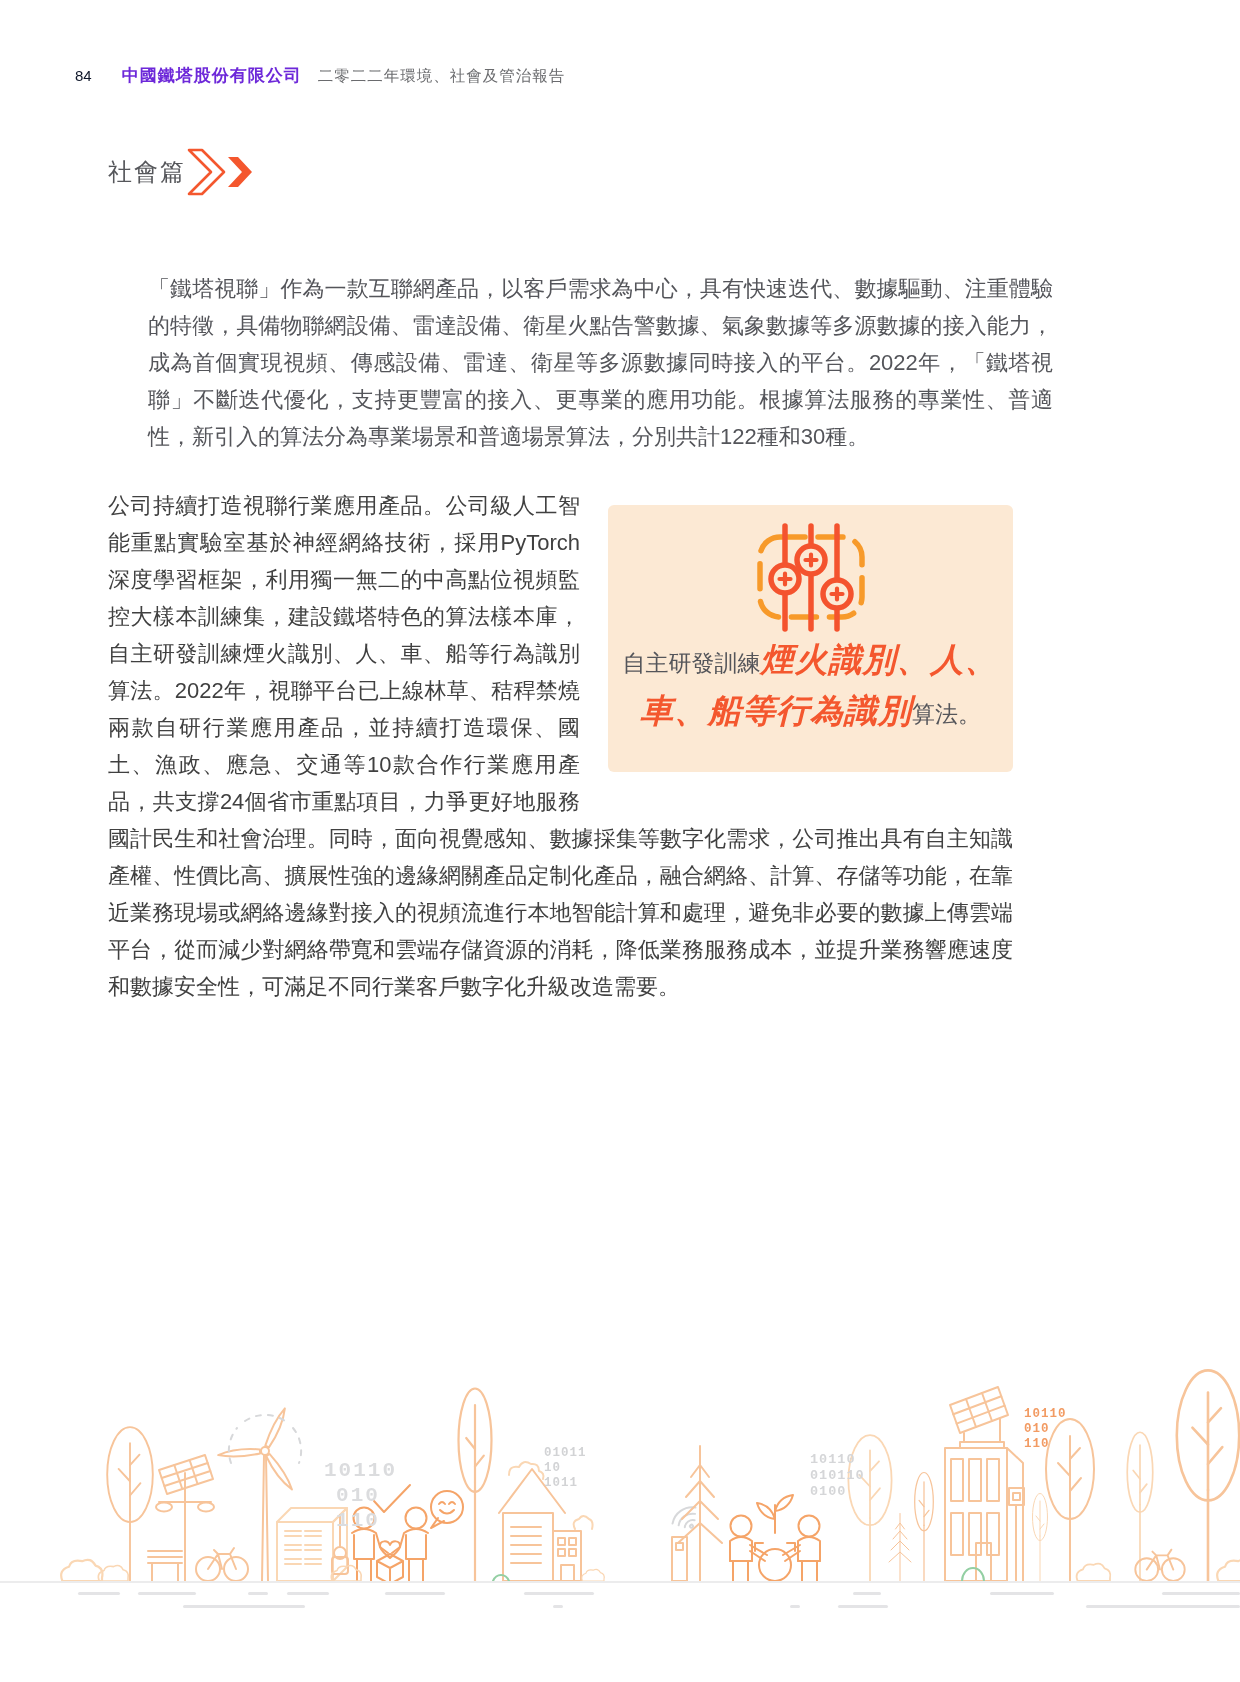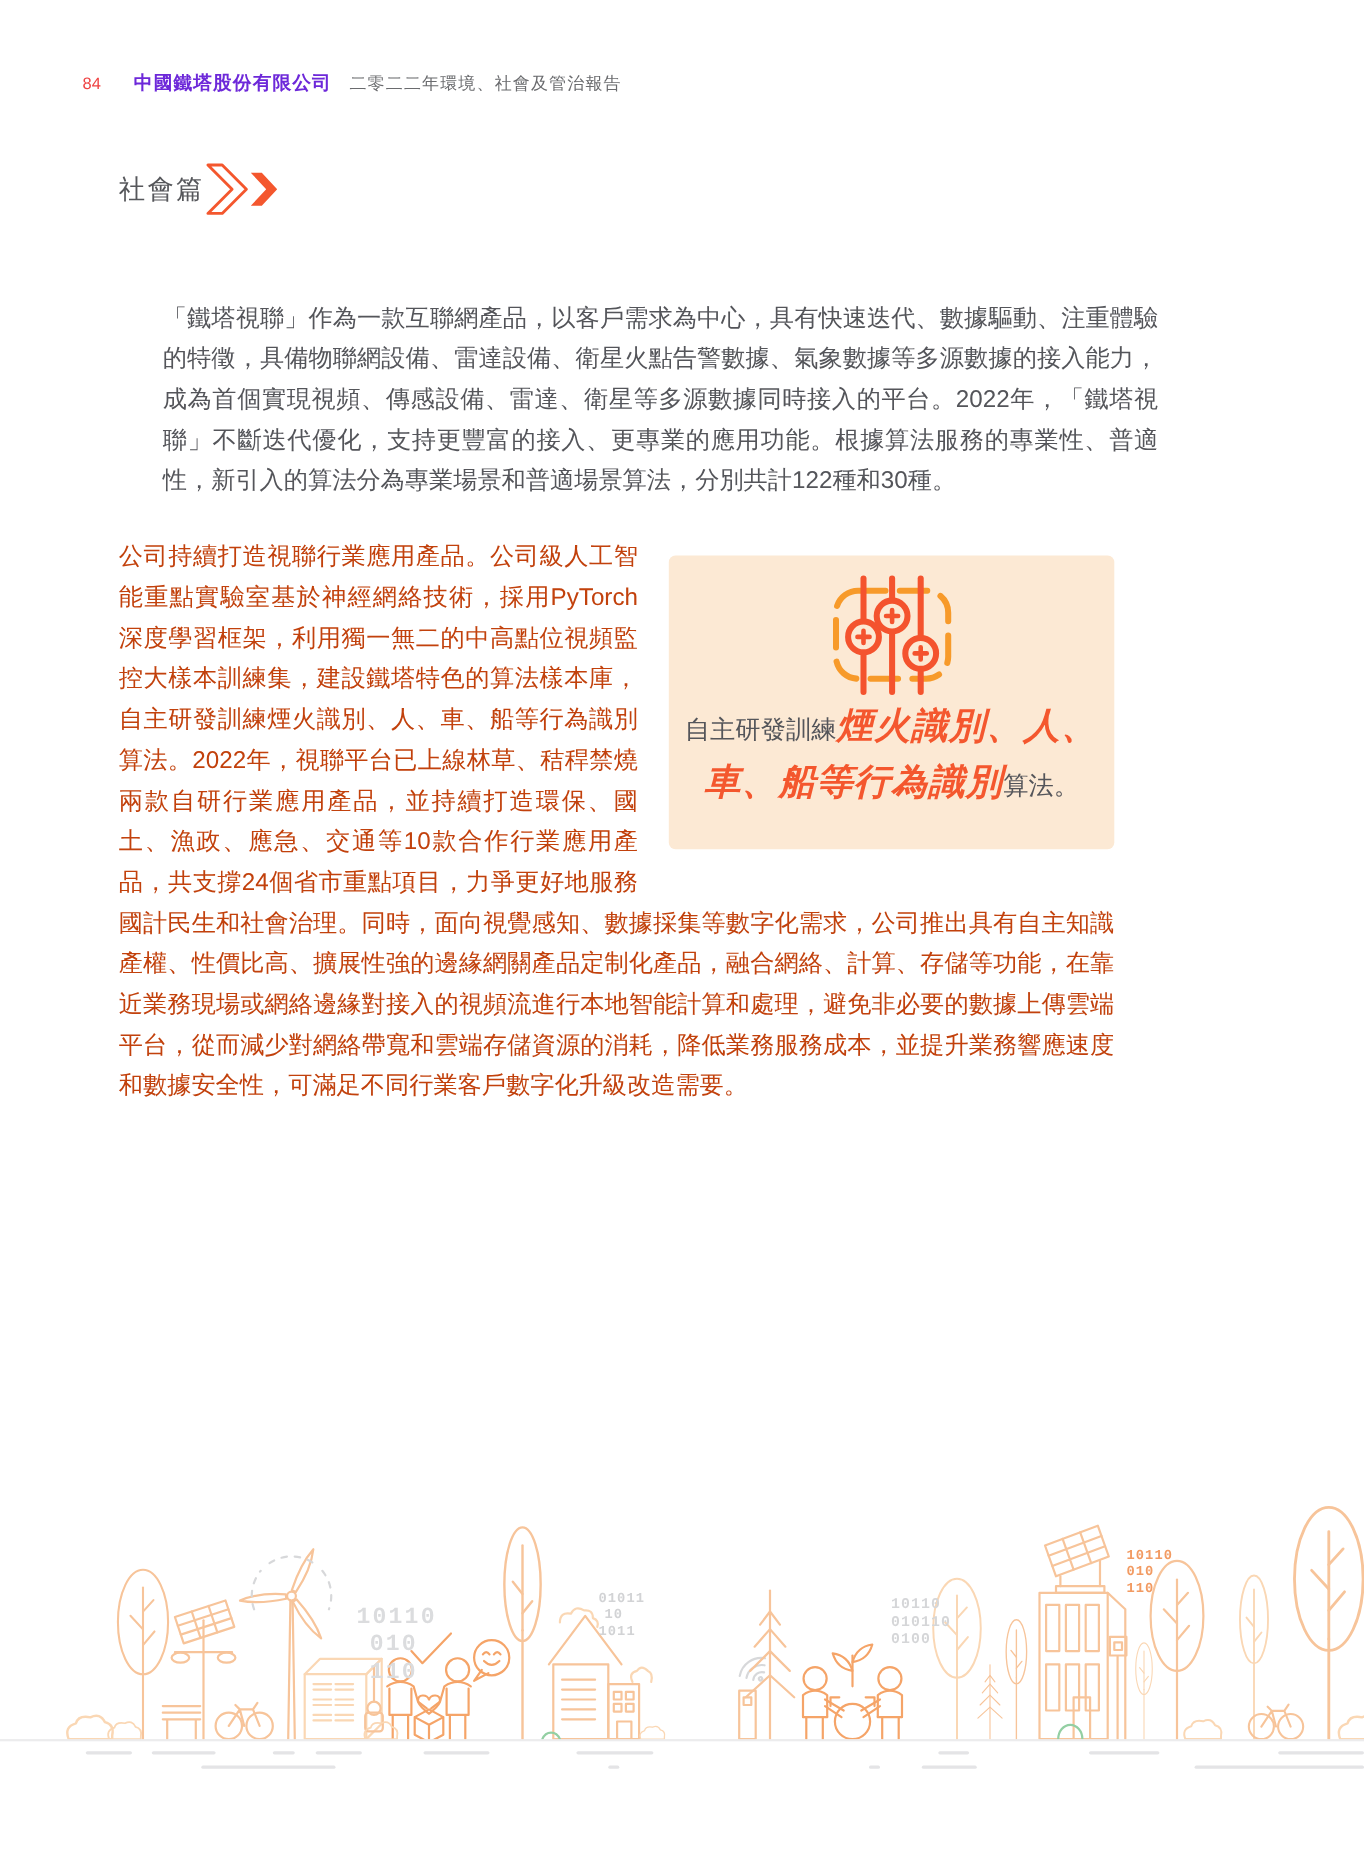--- a/index.html
+++ b/index.html
@@ -2,47 +2,47 @@
 <html><head>
 <meta charset="utf-8">
 <style>
   * { margin:0; padding:0; box-sizing:border-box; }
   html,body { background:#ffffff; }
   body { font-family:"Liberation Sans", sans-serif; color:#54555A; }
   .page { position:relative; width:1240px; height:1682px; background:#ffffff; overflow:hidden; }
 
   
   .hdr { position:absolute; top:64px; left:75px; display:flex; align-items:baseline; }
-  .hdr .pno { font-size:15px; color:#ef4444; }
+  .hdr .pno { font-size:15px; color:#0f172a; }
   .hdr .co  { font-size:17px; font-weight:bold; color:#6d28d9; margin-left:30px; letter-spacing:1px; }
   .hdr .rpt { font-size:15.5px; color:#6A6B6E; margin-left:16px; letter-spacing:1px;font-family:Liberation Serif, serif; }
 
   
   .sect { position:absolute; top:148px; left:108px; display:flex; align-items:center; }
   .sect .lbl { font-size:24px; color:#56575B; letter-spacing:2px; }
 
   
   .p1 { position:absolute; top:270px; left:108px; width:905px;
         font-size:22px; line-height:37px; text-align:justify; color:#54555A;margin-left:40px; }
   .p2wrap { position:absolute; top:487px; left:108px; width:905px; }
-  .p2 { font-size:22px; line-height:37px; text-align:justify; color:#c2410c; }
+  .p2 { font-size:22px; line-height:37px; text-align:justify; color:#404040; }
 
   
   .callout { float:right; width:405px; height:267px; margin:18px 0 16px 28px;
              background:#FCE9D4; border-radius:6px; text-align:center; }
   .callout svg.sliders { display:block; margin:17px auto 2px auto; }
   .callout .ctext { font-size:23px; color:#54555A; line-height:48px; padding:0 14px; }
   .callout .hl { font-size:33px; font-weight:bold; font-style:italic; color:#F4572E; letter-spacing:1px; }
 
   
   .illus { position:absolute; top:1252px; left:0; width:1240px; height:330px; }
   .illus svg { position:absolute; top:0; left:0; }
   .bin { position:absolute; font-weight:bold; white-space:pre-line; font-family:Liberation Mono, monospace;padding-left:24px; }
   .bin1 { left:300px; top:1458px; width:92px; font-size:21px; line-height:25px; letter-spacing:2px; color:#DBDCDE; text-align:center; }
-  .bin2 { left:520px; top:1446px; width:52px; font-size:12.5px; line-height:15px; letter-spacing:1px; color:#D2D3D5; text-align:center; }
+  .bin2 { left:520px; top:1446px; width:52px; font-size:12.5px; line-height:15px; letter-spacing:1px; color:#D2D3D5; text-align:left; }
   .bin3 { left:786px; top:1452px; width:56px; font-size:13.5px; line-height:16px; letter-spacing:1px; color:#D5D6D8; text-align:center; }
   .bin4 { left:1000px; top:1407px; width:46px; font-size:12.5px; line-height:15px; letter-spacing:1px; color:#F29B63; text-align:right; }
 
   .ground { position:absolute; top:1581px; left:0; width:1240px; height:2px; background:#ECECED; }
   .dash { position:absolute; height:3px; border-radius:2px; background:#E4E4E6; }
 
   svg.art * { fill:none; stroke-width:2; stroke-linecap:round; stroke-linejoin:round; }
   .s1 { stroke:#F7C49A; } .s2 { stroke:#F5A468; } .s3 { stroke:#FAD7B4; }
   .sg { stroke:#D7D8DA; } .sgreen { stroke:#93CFA3; }
 </style>

